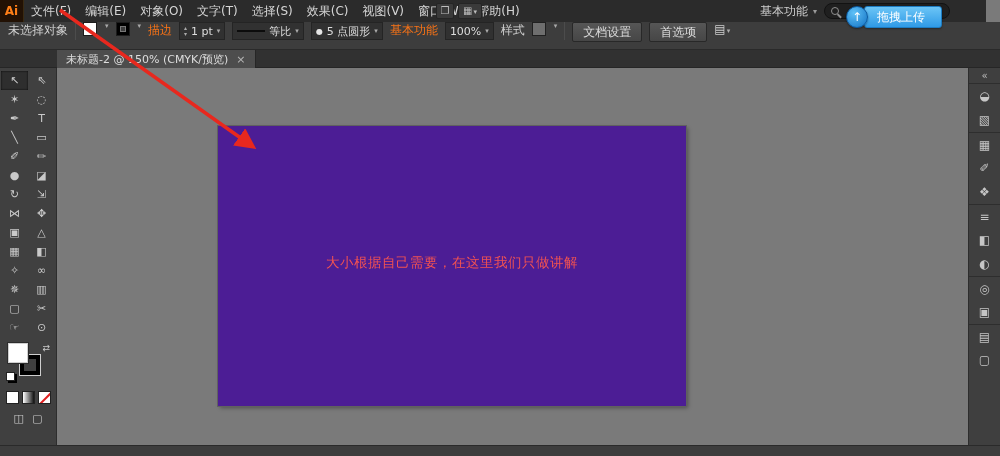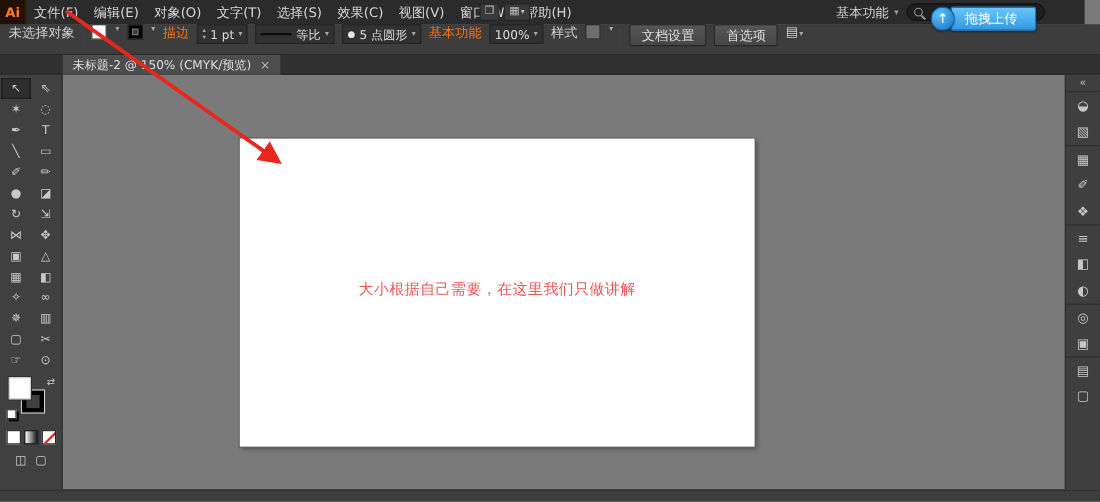--- a/index.html
+++ b/index.html
@@ -69,21 +69,21 @@
   
   .dock { position:absolute; right:0; top:68px; bottom:11px; width:32px; background:#3f3f3f; border-left:1px solid #2d2d2d; z-index:10; }
   .dock-expand { height:16px; text-align:center; line-height:15px; font-size:10px; color:#bdbdbd; border-bottom:1px solid #2e2e2e; }
   .dock-icons { display:flex; flex-direction:column; align-items:stretch; }
   .dock-icon { height:24px; text-align:center; line-height:24px; }
   .dock-icon.divider { border-top:1px solid #2e2e2e; }
   .dock-icon .g { font-size:12px; color:#c6c6c6; }
 
   
   .canvas { position:absolute; left:57px; right:32px; top:68px; bottom:11px; background:#7a7a7a; overflow:hidden; z-index:1; }
-  .artboard { position:absolute; left:161px; top:58px; width:468px; height:280px; background:#ffffff; box-shadow:0 0 0 1px #606060, 2px 2px 4px rgba(0,0,0,.35); }
+  .artboard { position:absolute; left:161px; top:58px; width:468px; height:280px; background:#4c1d95; box-shadow:0 0 0 1px #606060, 2px 2px 4px rgba(0,0,0,.35); }
   .artboard-text { position:absolute; left:0; right:0; top:128px; text-align:center; font-size:13.5px; color:#f25252; letter-spacing:.5px; }
 
   
   .statusbar { position:absolute; left:0; right:0; bottom:0; height:11px; background:#3d3d3d; border-top:1px solid #2a2a2a; z-index:20; }
 
   
   .annotation { position:absolute; left:0; top:0; width:1000px; height:456px; z-index:80; pointer-events:none; }
 </style>
 </head>
 <body>

